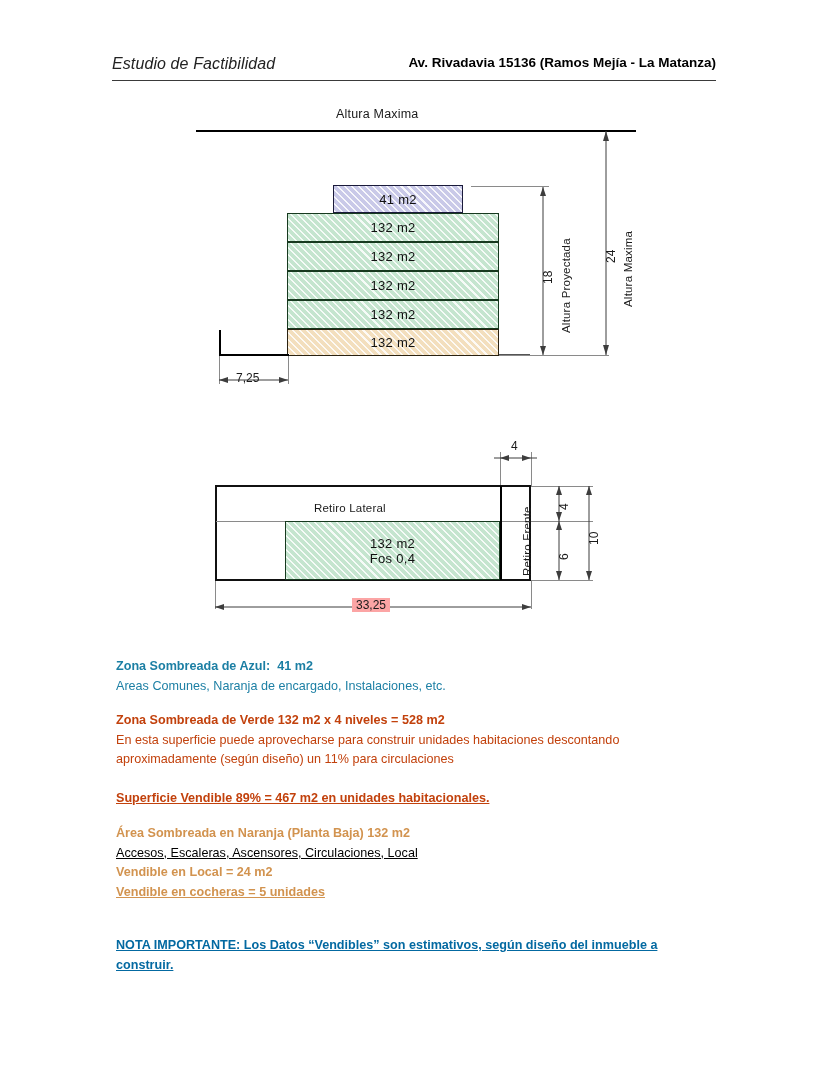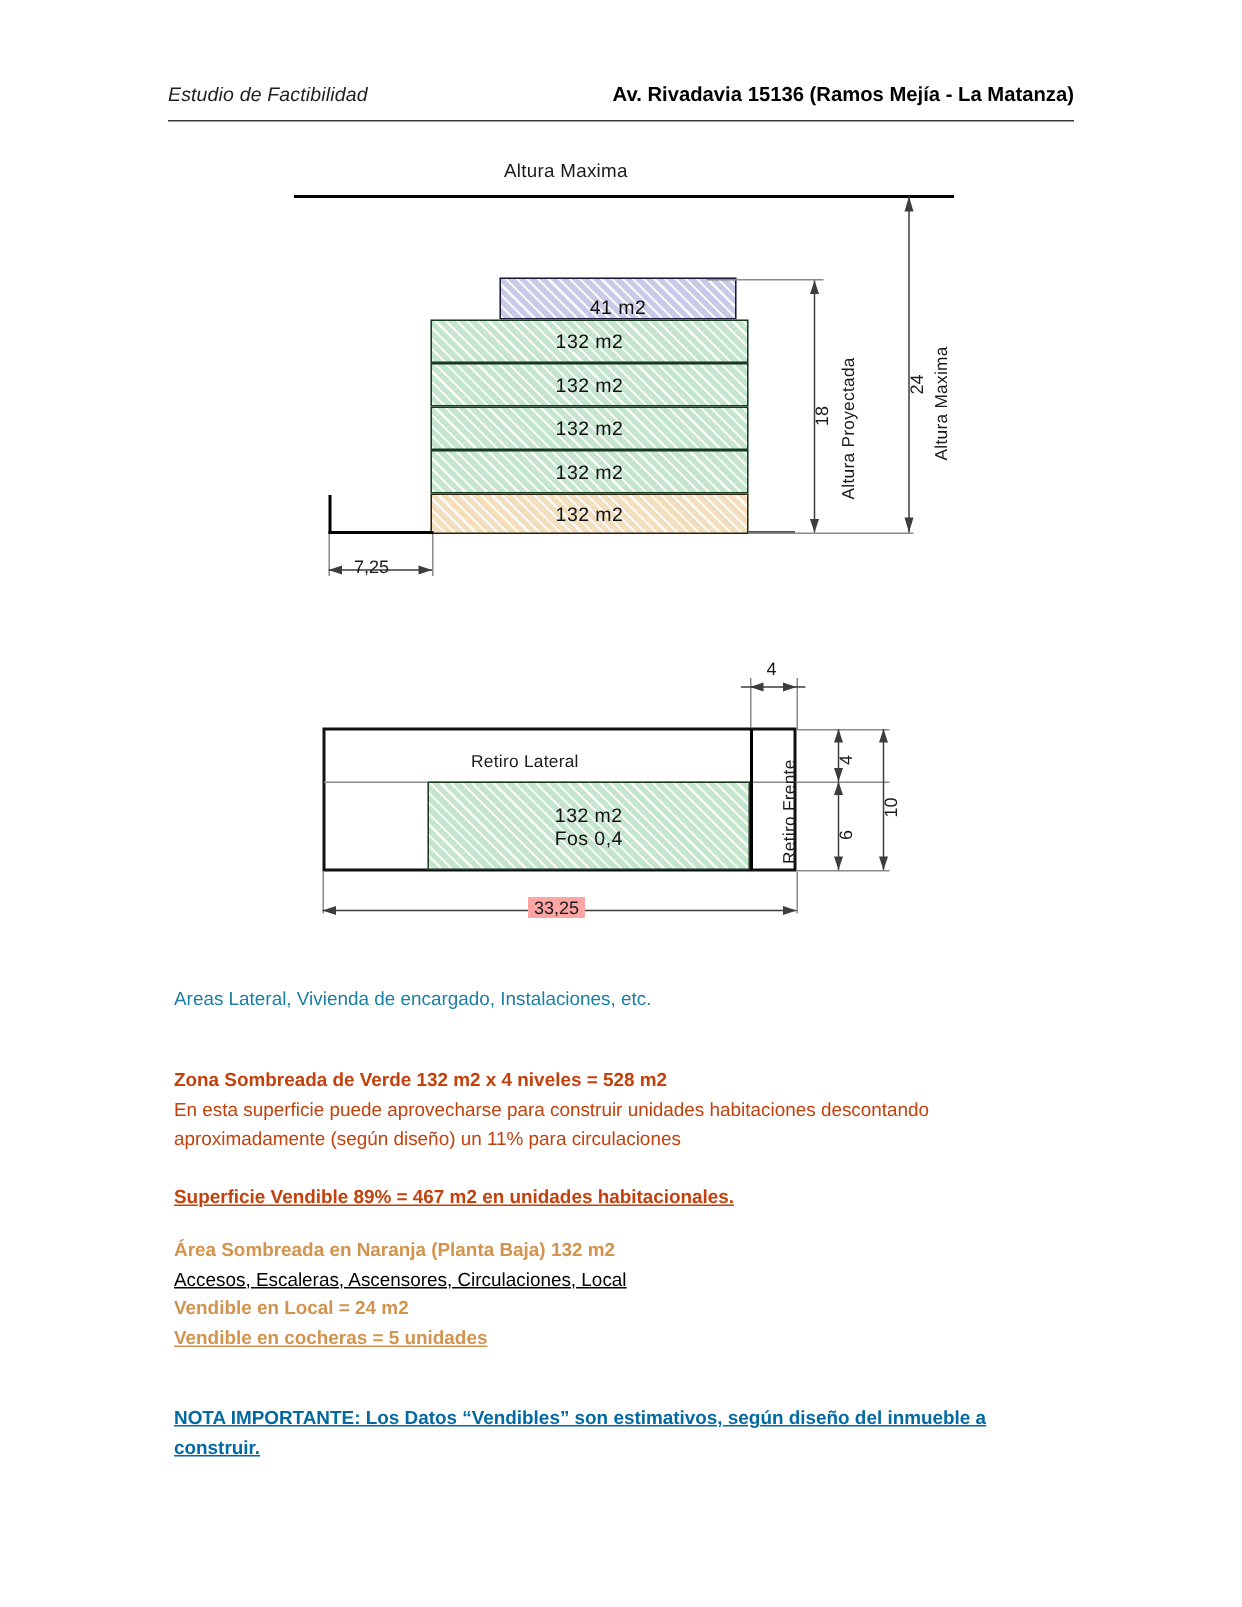--- a/index.html
+++ b/index.html
@@ -11,21 +11,21 @@
     overflow:hidden;
     position:relative;
   }
 
   
   .header{
     position:absolute; left:112px; top:55px; width:604px; height:30px;
   }
   .header-left{
     position:absolute; left:0; top:0;
-    font-style:italic; font-size:13px; color:#222;
+    font-style:italic; font-size:16px; color:#222;
     letter-spacing:.1px;
   }
   .header-right{
     position:absolute; right:0; top:0;
     font-weight:bold; font-size:13.5px; color:#000;
     white-space:nowrap;
   }
   .header-rule{
     position:absolute; left:112px; top:80px; width:604px;
     border-top:1.6px solid #3a3a3a;
@@ -107,21 +107,21 @@
   <div class="header-right">Av. Rivadavia 15136 (Ramos Mejía - La Matanza)</div>
 </div>
 <div class="header-rule"></div>
 
 <div class="canvas">
 
   <div class="lbl big" style="left:336px; top:107px;">Altura Maxima</div>
 
   <div class="ln h thick" style="left:196px; top:130px; width:440px; height:1.6px;"></div>
 
-  <div class="band blue" style="left:333px; top:185px; width:158px; height:28px;align-items:flex-end;">
+  <div class="band blue" style="left:333px; top:185px; width:130px; height:28px;">
     <span>41 m2</span>
   </div>
 
   <div class="band green" style="left:287px; top:213px; width:212px; height:29px;">
     <span>132 m2</span>
   </div>
   <div class="band green" style="left:287px; top:242px; width:212px; height:29px;">
     <span>132 m2</span>
   </div>
   <div class="band green" style="left:287px; top:271px; width:212px; height:29px;">
@@ -218,21 +218,22 @@
   <div class="ln v thin" style="left:531px; top:581px; height:28px;"></div>
   <svg class="ov" width="828" height="660">
     <line x1="215" y1="607" x2="531" y2="607" stroke="#3d3d3d" stroke-width="1"></line>
     <polygon points="215,607 224,604 224,610" fill="#3d3d3d"></polygon>
     <polygon points="531,607 522,604 522,610" fill="#3d3d3d"></polygon>
   </svg>
   <div class="dimtxt" style="left:352px; top:598px; background:#fca5a5; padding:0 4px;">33,25</div>
 </div>
 
 <div class="tblock" style="top:657px;">
-  <div class="tline c-blue">Areas Lateral, Vivienda de encargado, Instalaciones, etc.</div>
+  <div class="tline b c-blue">Zona Sombreada de Azul:  41 m2</div>
+  <div class="tline c-blue">Areas Comunes, Naranja de encargado, Instalaciones, etc.</div>
 </div>
 
 <div class="tblock" style="top:711px;">
   <div class="tline b c-green">Zona Sombreada de Verde 132 m2 x 4 niveles = 528 m2</div>
   <div class="tline c-green">En esta superficie puede aprovecharse para construir unidades habitaciones descontando</div>
   <div class="tline c-green">aproximadamente (según diseño) un 11% para circulaciones</div>
 </div>
 
 <div class="tblock" style="top:789px;">
   <div class="tline b u c-green">Superficie Vendible 89% = 467 m2 en unidades habitacionales.</div>

